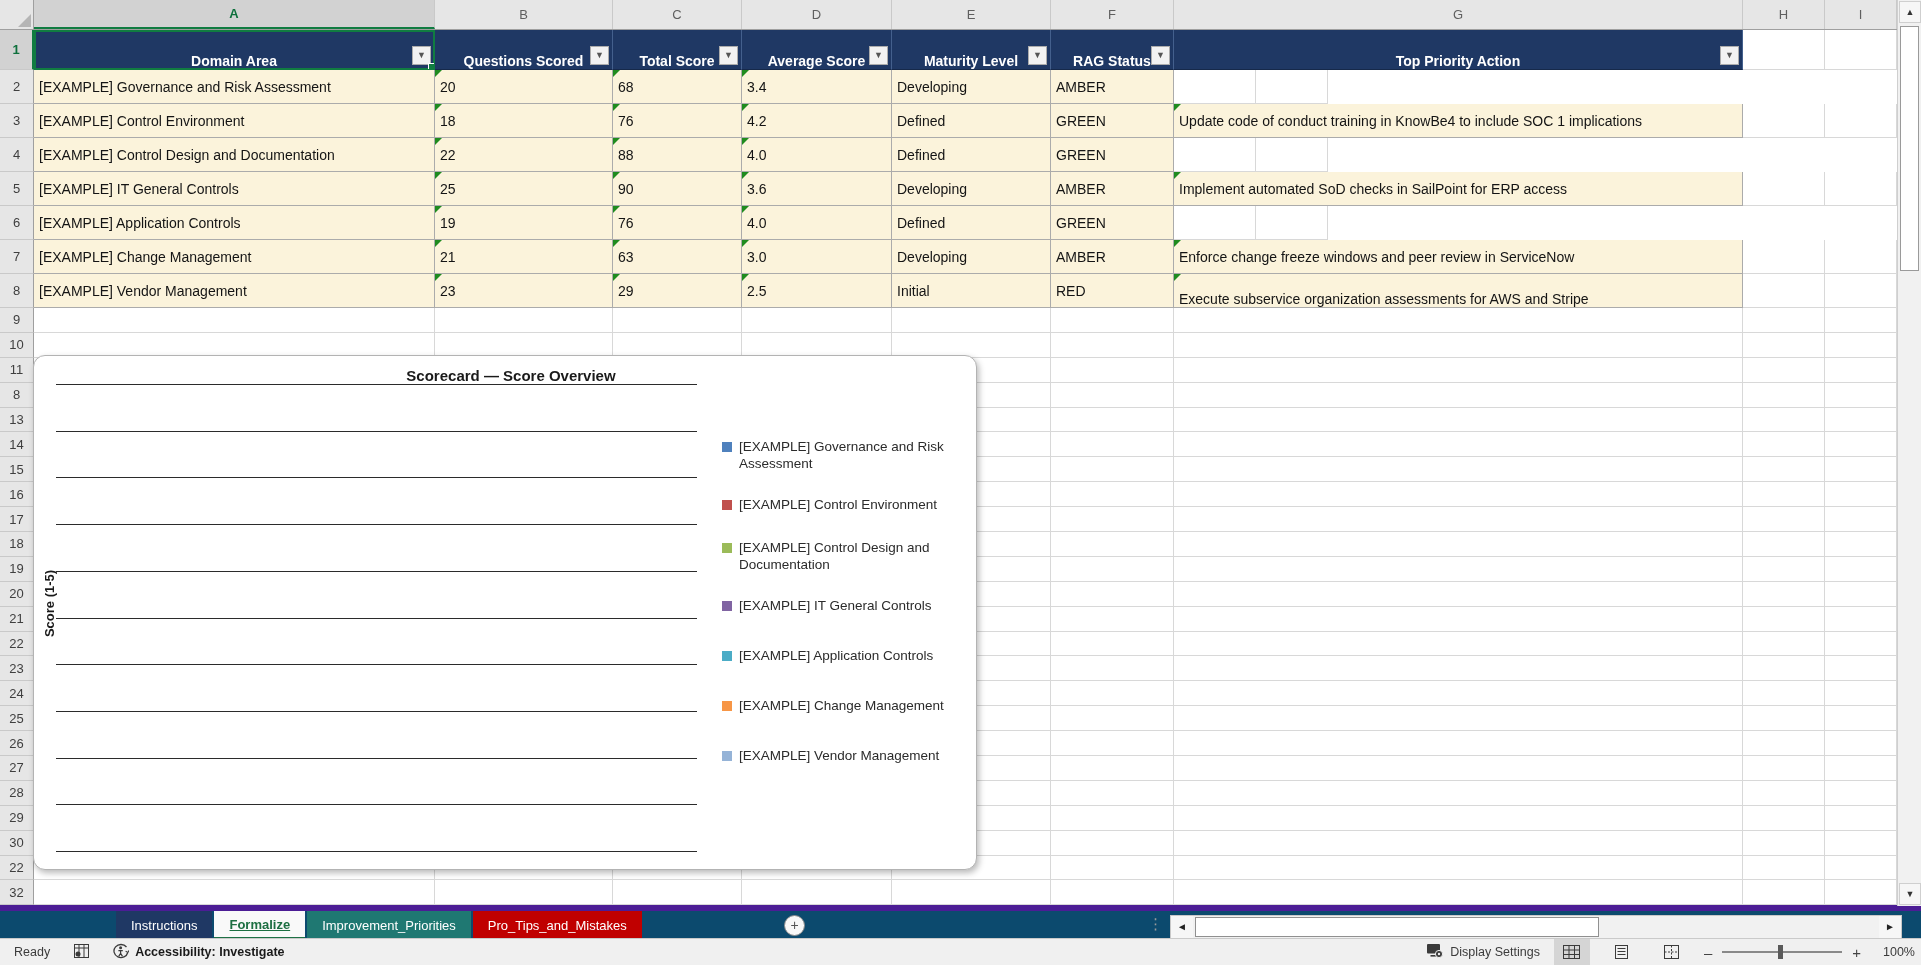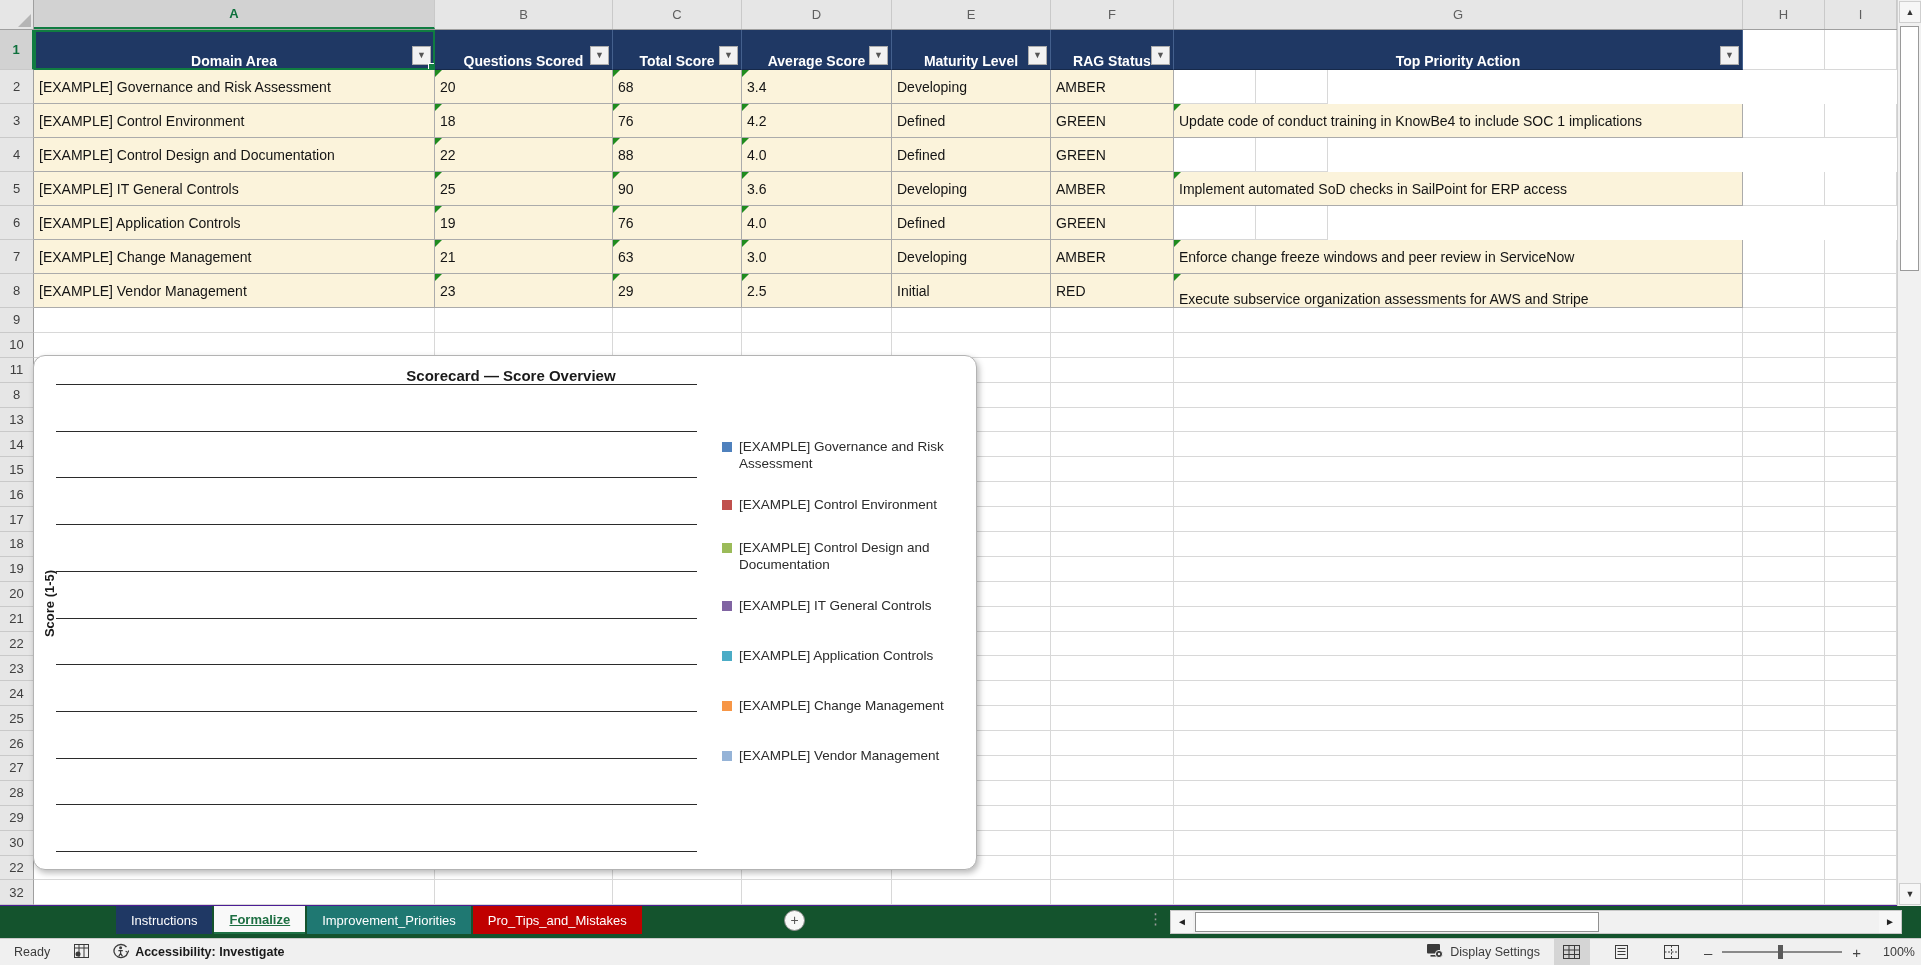--- a/index.html
+++ b/index.html
@@ -43,21 +43,21 @@
   .charttitle { position:absolute; left:0; top:11px; width:954px; text-align:center;
                 font-weight:bold; font-size:15px; color:#1A1A1A; }
   .gl { position:absolute; left:22px; width:641px; height:0; border-top:1px solid #2B2B2B; }
   .ylab { position:absolute; left:-30px; top:240px; width:90px; text-align:center;
           transform:rotate(-90deg); font-weight:bold; font-size:13px; color:#1A1A1A; }
   .legend { position:absolute; left:688px; top:82px; width:226px; }
   .litem { display:flex; align-items:flex-start; font-size:13.5px; color:#2B2B2B; line-height:17px; }
   .lmark { flex:none; width:10px; height:10px; margin:4px 7px 0 0; }
 
   
-  .tabstrip { position:relative; height:33px; background:#14532d; border-top:1px solid #4c1d95; }
+  .tabstrip { position:relative; height:33px; background:#0c4a6e; border-top:6px solid #4c1d95; }
   .tabs { position:absolute; left:116px; top:0; display:flex; height:28px; }
   .tab { display:flex; align-items:center; padding:0 15px; font-size:13px; margin-right:2px; height:28px; }
   .tab.active { background:#F9F9F9; font-weight:bold; text-decoration:underline; border-bottom:2px solid #1E7145; }
   .addsheet { position:absolute; left:784px; top:4px; width:21px; height:21px; border:1px solid #8A8A8A;
               border-radius:50%; color:#555; text-align:center; line-height:18px; font-size:14px; background:#F8F8F8; }
   .grip { position:absolute; left:1148px; top:4px; color:#9A9A9A; font-size:15px; letter-spacing:0; }
   .hscroll { position:absolute; left:1170px; top:4px; width:732px; height:24px; background:#F1F1F1;
              border:1px solid #C8C8C8; }
   .hs-arrow { position:absolute; top:0; width:22px; height:22px; background:#F6F6F6; color:#222;
               font-size:10px; text-align:center; line-height:22px; }

